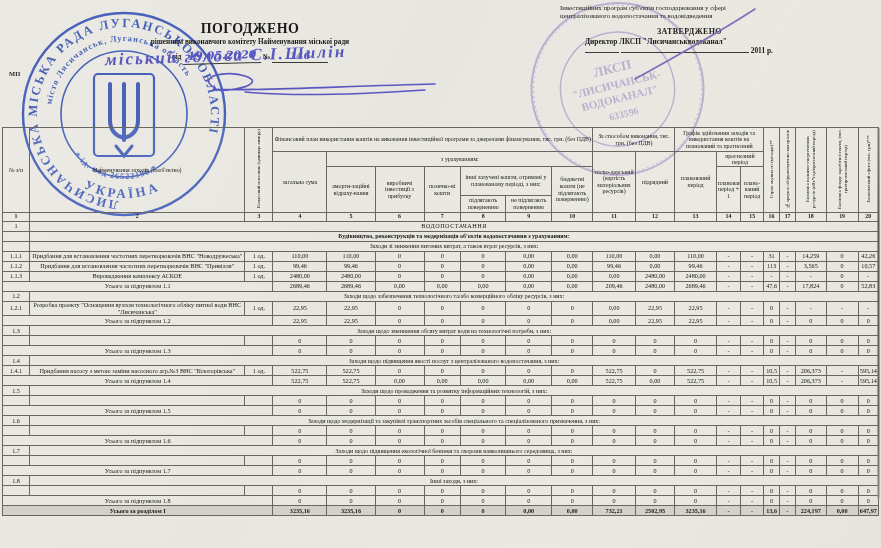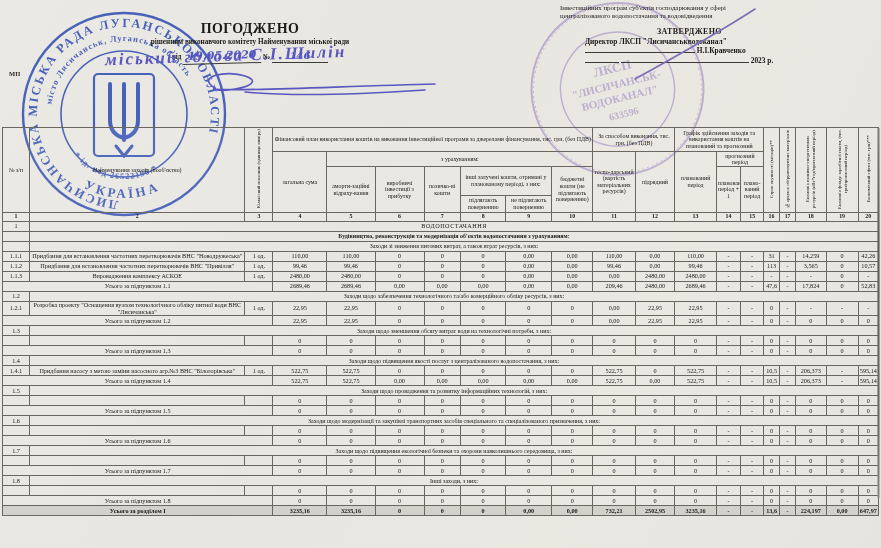--- a/index.html
+++ b/index.html
@@ -150,26 +150,22 @@
 
   <div class="blk context-right">
     <div>Інвестиційних програм суб'єктів господарювання у сфері</div>
     <div>централізованого водопостачання та водовідведення</div>
   </div>
 
   <div class="blk approve-right">
     <div class="t">ЗАТВЕРДЖЕНО</div>
     <div>Директор ЛКСП "Лисичанськводоканал"</div>
     <div>
-      <span class="sig-line"></span>
-      <span>Н.І.Кравченко</span>
-    </div>
-    <div>
       <span class="qm"></span>&nbsp;<span class="sig-line2"></span>
-      <span>2023 р.</span>
+      <span>2011 р.</span>
     </div>
   </div>
   <div class="dir-slash">
     <svg width="170" height="80" viewBox="0 0 170 80">
       <path d="M 160,4 C 120,30 80,52 40,74" fill="none" stroke="#7d6fb8" stroke-width="1.6" stroke-linecap="round"></path>
     </svg>
   </div>
 
 
   <table class="fin-table">

